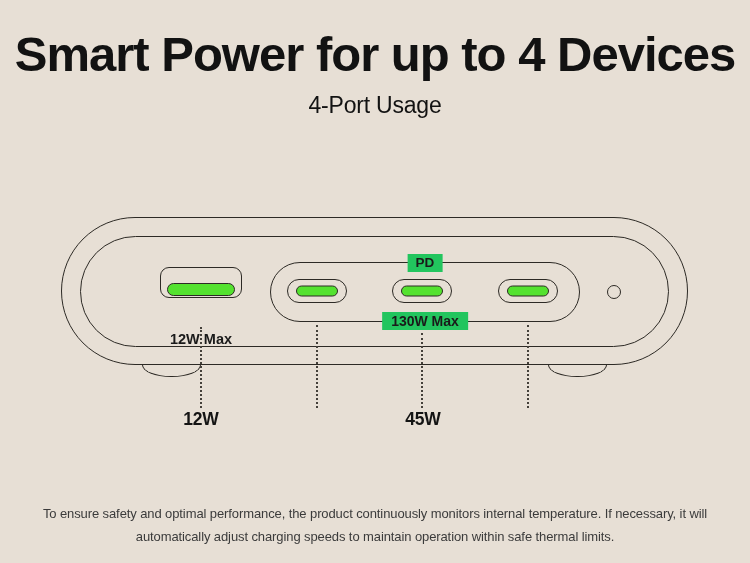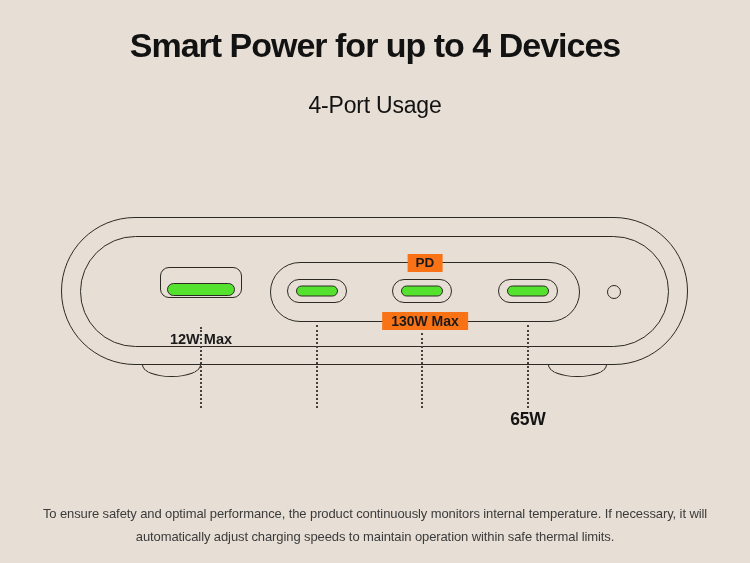--- a/index.html
+++ b/index.html
@@ -5,21 +5,21 @@
   * { margin:0; padding:0; box-sizing:border-box; }
   html,body { background:#e7dfd5; }
   .canvas {
     position:relative; width:750px; height:563px;
     background:#e7dfd5; overflow:hidden;
     font-family:"Liberation Sans", sans-serif;
     color:#121212;
   }
   .title {
     position:absolute; top:26px; left:0; width:750px;
-    text-align:center; font-size:34px; font-weight:700;
+    text-align:center; font-size:49px; font-weight:700;
     letter-spacing:-1px; color:#121212;
   }
   .subtitle {
     position:absolute; top:92px; left:0; width:750px;
     text-align:center; font-size:23px; font-weight:400;
     letter-spacing:-0.2px; color:#121212;
   }
   
   .outline { border:1.5px solid #2d2a25; position:absolute; }
   .device-body   { left:61px;  top:217px; width:627px; height:148px; border-radius:76px; }
@@ -38,21 +38,21 @@
     position:absolute; left:167px; top:283px; width:68px; height:13px;
     background:#54e22f; border:1px solid #2d2a25; border-radius:7px;
   }
   .usb-a-label {
     position:absolute; left:121px; top:307px; width:160px;
     text-align:center; font-size:14.5px; font-weight:700; color:#1a1a1a;margin-top:24px;
   }
 
   .pd-group { left:270px; top:262px; width:310px; height:60px; border-radius:30px; }
   .group-tag {
-    position:absolute; left:50%; background:#f97316;
+    position:absolute; left:50%; background:#22c55e;
     font-weight:700; color:#1a1a1a; white-space:nowrap;
     padding:0 8px; line-height:18px;
   }
   .pd-tag   { top:0;    transform:translate(-50%,-50%); font-size:13.5px; }
   .wmax-tag { bottom:0; transform:translate(-50%, 50%); font-size:14px; padding:0 9px; }
 
   .usb-c-port { top:279px; width:60px; height:24px; border-radius:12px; }
   .usb-c-1 { left:287px; } .usb-c-2 { left:392px; } .usb-c-3 { left:498px; }
   .usb-c-pin {
     position:absolute; left:50%; top:50%; transform:translate(-50%,-50%);
@@ -117,17 +117,18 @@
     <span class="usb-c-pin"></span>
   </div>
 
   <div class="outline led"></div>
 
   <div class="leader leader-a"></div>
   <div class="leader leader-c1"></div>
   <div class="leader leader-c2"></div>
   <div class="leader leader-c3"></div>
 
-  <div class="watt watt-4">65W</div>
+  <div class="watt watt-1">12W</div>
+  <div class="watt watt-3">45W</div>
 
   <div class="footer">To ensure safety and optimal performance, the product continuously monitors internal temperature. If necessary, it will automatically adjust charging speeds to maintain operation within safe thermal limits.</div>
 
 </div>
 
 </body></html>

